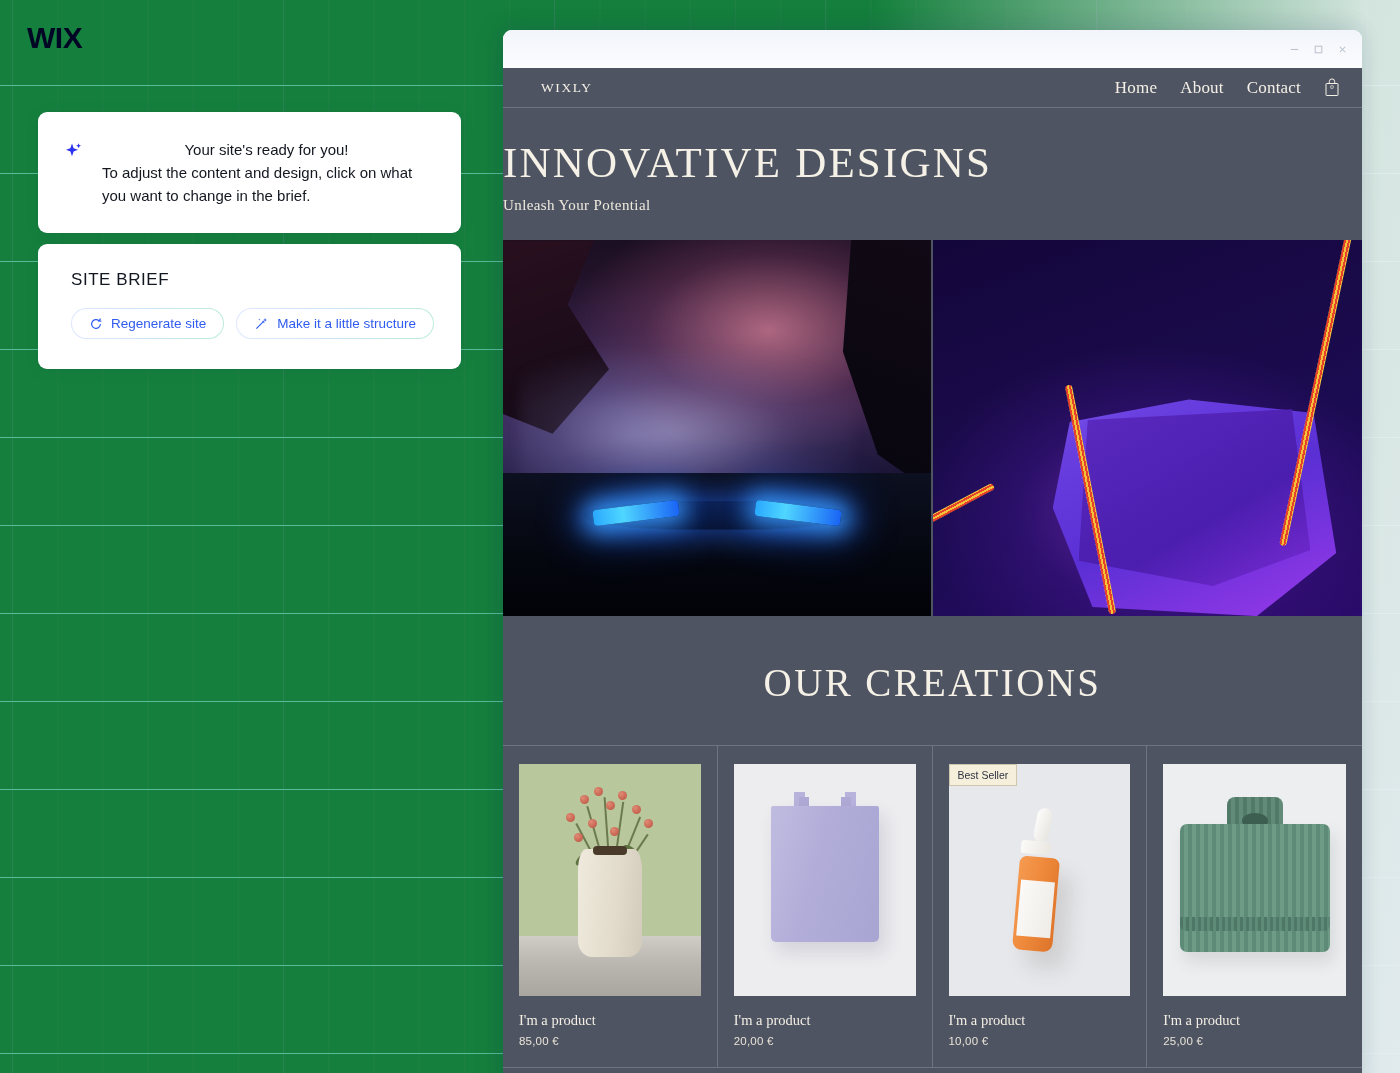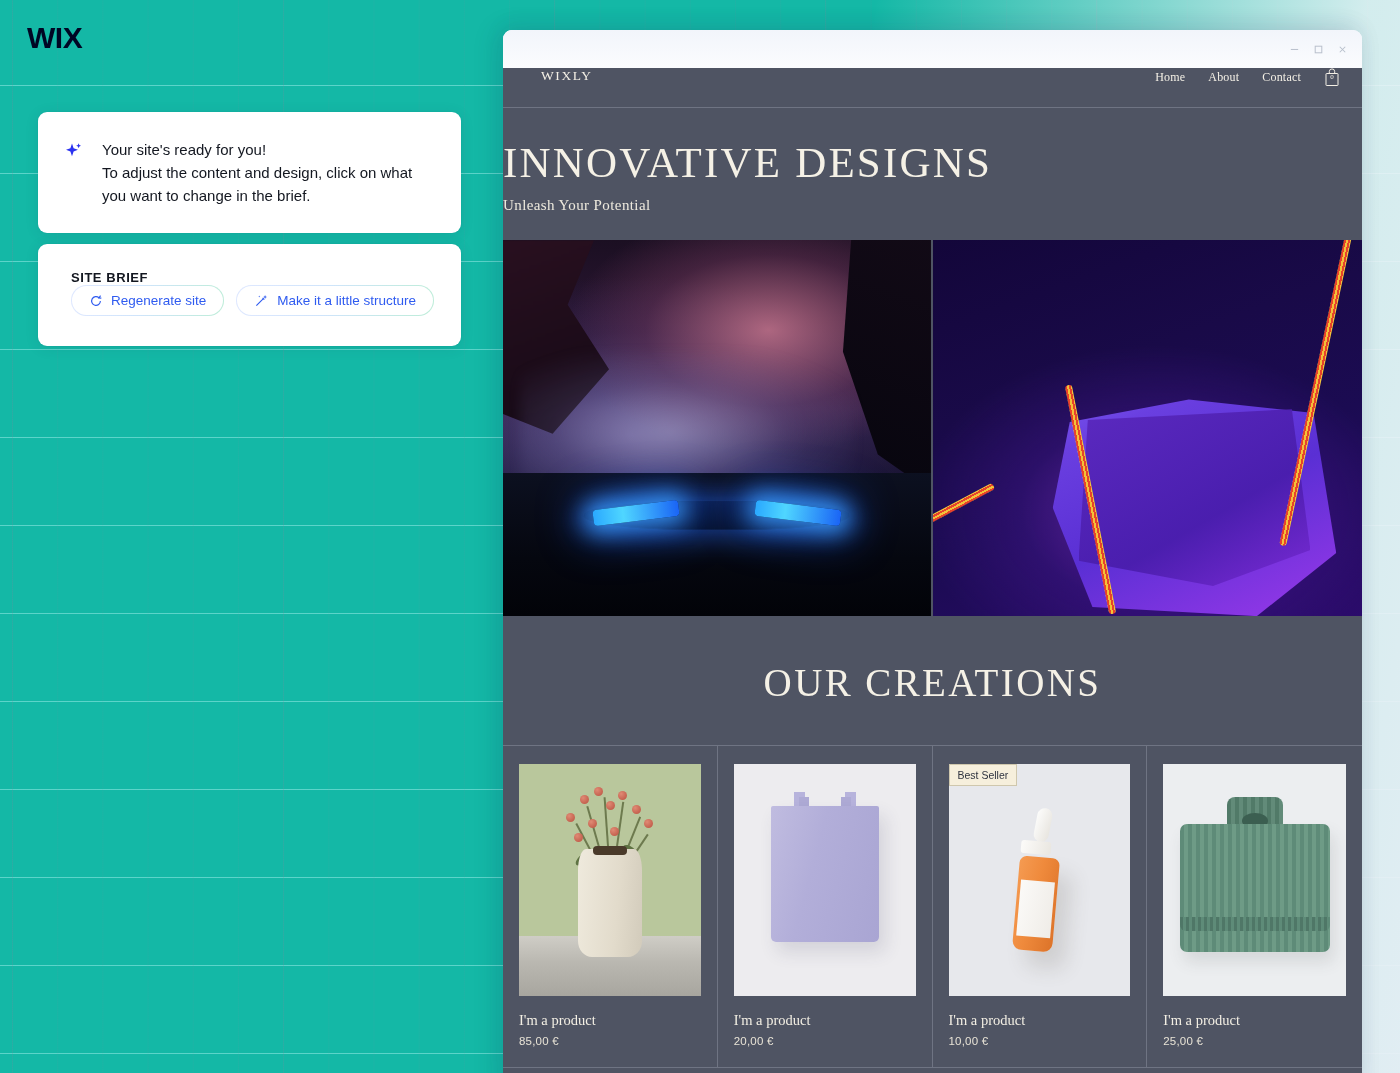--- a/index.html
+++ b/index.html
@@ -7,21 +7,21 @@
     width: 1400px; height: 1073px;
     overflow: hidden;
     font-family: "Liberation Sans", sans-serif;
     background: #ffffff;
   }
 
   
   #app {
     position: relative;
     width: 1400px; height: 1073px;
-    background: #14b8a6;
+    background: #15803d;
   }
   .grid-layer {
     position: absolute; inset: 0;
     background-image:
       linear-gradient(to right, rgba(120,140,160,0.09) 1px, transparent 1px),
       linear-gradient(to bottom, rgba(150,235,230,0.55) 1px, transparent 1px);
     background-size: 45.2px 100%, 100% 88px;
     background-position: 12px 0, 0 -3px;
   }
   .grid-layer-2 {
@@ -50,33 +50,33 @@
     width: 423px; min-height: 110px;
     background: #fff; border-radius: 9px;
     box-shadow: 0 2px 14px rgba(22,45,80,0.10), 0 0 1px rgba(22,45,80,0.16);
     padding: 26px 30px 26px 26px;
     display: flex; gap: 18px;
   }
   .spark-icon { flex: 0 0 auto; margin-top: 3px; }
   .toast-text {
     font-size: 15px; line-height: 23px; color: #131720;
   }
-  .toast-text .l1 { display:block; }
+  .toast-text .l1 { display:block;text-align:center; }
 
   
   .brief-card {
     position: absolute; left: 38px; top: 244px;
     width: 423px;
     background: #fff; border-radius: 9px;
     box-shadow: 0 2px 14px rgba(22,45,80,0.10), 0 0 1px rgba(22,45,80,0.16);
     padding: 26px 32px 30px 33px;
   }
   .brief-title {
-    font-size: 13px; font-weight: 700; letter-spacing: 0.55px;
-    color: #131720; 
+    font-size: 17px; font-weight: 400; letter-spacing: 0.55px;
+    color: #131720; margin-bottom: 18px;
   }
   .brief-p {
     font-size: 15px; line-height: 25.8px; color: #131720;
     margin-bottom: 17px;
   }
   .brief-p:last-of-type { margin-bottom: 24px; }
   .brief-link {
     color: #3860f4; text-decoration: none;
     border-bottom: 1px solid #3860f4;
     padding-bottom: 1px;
@@ -131,36 +131,36 @@
   .win-btn { color: #b9c0cc; line-height: 0; cursor: pointer; }
 
   .site {
     width: 100%; height: calc(100% - 38px);
     background: #4f5463;
     overflow: hidden;
   }
 
   
   .site-nav {
-    height: 40px; display: flex; align-items: flex-start;
+    height: 40px; display: flex; align-items: center;
     padding: 0 22px 0 38px;
     border-bottom: 1px solid #6f7483;
     color: #f3efe4;
     gap: 30px;
   }
   .site-brand {
     font-family: "Liberation Serif", serif;
     font-size: 13.5px; letter-spacing: 1.6px; color: #f4f0e6;
   }
   .site-nav-right {
     margin-left: auto; display: flex; align-items: center; gap: 23px;
   }
   .site-nav-link {
     font-family: "Liberation Serif", serif;
-    font-size: 12px; color: #f4f0e6; cursor: pointer; letter-spacing: 0.2px;
+    font-size: 17px; color: #f4f0e6; cursor: pointer; letter-spacing: 0.2px;
   }
   .cart-icon { position: relative; cursor: pointer; line-height: 0; }
   .cart-count {
     position: absolute; left: 0; right: 0; top: 9px;
     text-align: center; font-size: 7px; color: #f4f0e6;
     font-family: "Liberation Serif", serif;
   }
 
   
   .hero-head {

